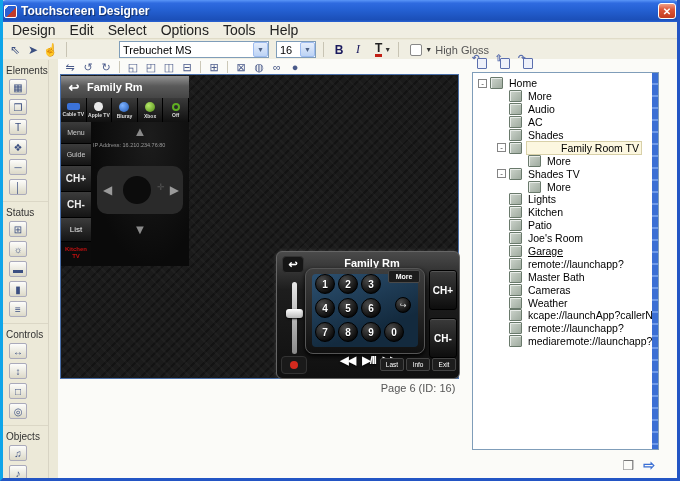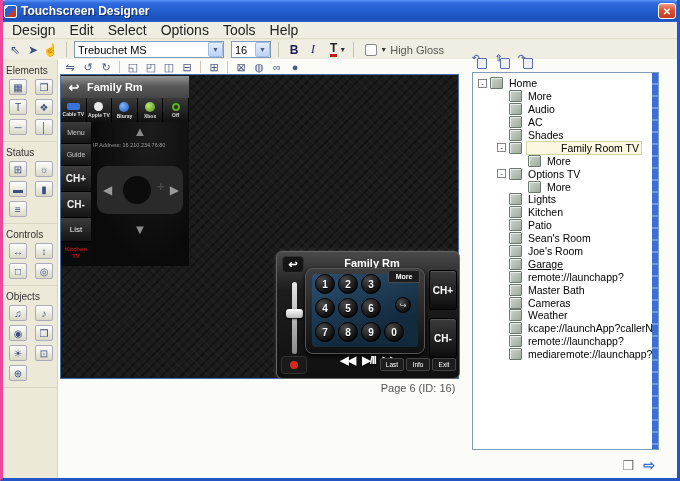--- a/index.html
+++ b/index.html
@@ -1,18 +1,18 @@
 <!DOCTYPE html>
 <html><head>
 <meta charset="utf-8">
 <style>
   *{margin:0;padding:0;box-sizing:border-box;font-family:"Liberation Sans",sans-serif;}
   body{background:#444;}
   .window{position:relative;width:680px;height:481px;background:#ECE9D8;overflow:hidden;
-    border-left:3px solid #ec4899;border-right:3px solid #2355c4;border-bottom:3px solid #2355c4;}
+    border-left:3px solid #0ea5e9;border-right:3px solid #2355c4;border-bottom:3px solid #2355c4;}
   
   .titlebar{position:absolute;left:-3px;top:0;width:680px;height:22px;
     background:linear-gradient(180deg,#5a96f7 0%,#2f6be0 14%,#2460d2 46%,#1b4fb8 90%,#2a63d4 100%);
     border-radius:6px 6px 0 0;display:flex;align-items:center;padding:0 4px;}
   .app-icon{width:13px;height:13px;border:1px solid #fff;border-radius:2px;margin-right:4px;
     background:linear-gradient(135deg,#e8e8e8 18%,#2c5fd0 18% 58%,#c23b2a 58%);}
   .title-text{color:#fff;font-weight:bold;font-size:12px;text-shadow:1px 1px 1px rgba(0,0,0,.5);flex:1;}
   .close-btn{width:18px;height:16px;border:1px solid #fff;border-radius:3px;color:#fff;font-size:10px;
     font-weight:bold;display:flex;align-items:center;justify-content:center;
     background:linear-gradient(180deg,#f0a089,#dd5538 40%,#c33b1f);cursor:default;}
@@ -22,32 +22,32 @@
   .menu-item{font-size:14px;color:#222;padding:1px 7px;}
   
   .toolbar{position:absolute;left:0;top:40px;width:674px;height:19px;background:#F0EEE2;
     display:flex;align-items:center;padding-left:4px;gap:3px;}
   .tool-glyph{font-size:12px;color:#3b4f81;width:16px;text-align:center;}
   .tsep{width:1px;height:15px;background:#c8c4b4;margin:0 4px;}
   .combo{height:17px;background:#fff;border:1px solid #7f9db9;display:flex;align-items:center;font-size:11px;}
   .combo .cval{flex:1;padding:0 3px;white-space:nowrap;overflow:hidden;}
   .combo .carrow{width:15px;height:15px;background:linear-gradient(180deg,#e6eefb,#bcd3f5);
     border:1px solid #9ebcf0;border-radius:2px;color:#4d6185;font-size:7px;display:flex;align-items:center;justify-content:center;}
-  .font-combo{width:150px;} .size-combo{width:40px;margin-left:4px;}
+  .font-combo{width:150px;margin-left:45px;} .size-combo{width:40px;margin-left:4px;}
   .fmt-btn{font-size:12px;color:#1a1a5e;width:16px;text-align:center;}
   .bold{font-weight:bold;} .italic{font-style:italic;font-family:"Liberation Serif",serif;}
   .fontcolor{display:flex;align-items:center;margin-left:6px;}
   .fontcolor .T{font-weight:bold;font-size:12px;color:#222;border-bottom:3px solid #c22015;line-height:11px;}
   .fontcolor .dd{font-size:7px;color:#333;margin-left:2px;}
   .gloss{display:flex;align-items:center;gap:3px;margin-left:4px;}
   .gloss-sq{width:12px;height:12px;border:1px solid #888;background:#fff;border-radius:2px;}
   .gloss-dd{font-size:7px;color:#333;}
   .gloss-label{font-size:11px;color:#555;}
   
-  .sidebar{position:absolute;left:0;top:60px;width:55px;bottom:0;background:#ECE9D8;border-right:1px solid #d8d4c4;padding-top:2px;}
+  .sidebar{position:absolute;left:0;top:60px;width:46px;bottom:0;background:#ECE9D8;border-right:1px solid #d8d4c4;padding-top:2px;}
   .side-section-label{font-size:10px;color:#333;padding:3px 2px 2px 3px;}
   .side-grid{display:flex;flex-wrap:wrap;gap:4px 8px;padding:1px 4px 6px 6px;border-bottom:1px solid #dbd7c6;margin-bottom:2px;}
   .side-btn{width:18px;height:16px;border:1px solid #aab;border-radius:2px;
     background:linear-gradient(180deg,#fdfdfb,#dcd9c8);color:#3b4f81;font-size:10px;
     display:flex;align-items:center;justify-content:center;}
   
   .main{position:absolute;left:55px;top:59px;right:0;bottom:0;background:#FBFBF8;}
   .toolbar2{position:absolute;left:5px;top:1px;display:flex;align-items:center;gap:4px;height:14px;}
   .icon2{font-size:11px;color:#4a5a8a;width:14px;text-align:center;}
   .sep2{width:1px;height:12px;background:#ccc8b8;margin:0 2px;}
@@ -438,46 +438,41 @@
           <span class="tlabel selected">Family Room TV</span>
         </div>
         <div class="trow" style="padding-left: 43px;">
           <span class="exp-spacer"></span>
           <span class="node-icon"></span>
           <span class="tlabel">More</span>
         </div>
         <div class="trow" style="padding-left: 24px;">
           <span class="expander">-</span>
           <span class="node-icon"></span>
-          <span class="tlabel">Options TV</span>
+          <span class="tlabel">Shades TV</span>
         </div>
         <div class="trow" style="padding-left: 43px;">
           <span class="exp-spacer"></span>
           <span class="node-icon"></span>
           <span class="tlabel">More</span>
         </div>
         <div class="trow" style="padding-left: 24px;">
           <span class="exp-spacer"></span>
           <span class="node-icon"></span>
           <span class="tlabel">Lights</span>
         </div>
         <div class="trow" style="padding-left: 24px;">
           <span class="exp-spacer"></span>
           <span class="node-icon"></span>
           <span class="tlabel">Kitchen</span>
         </div>
         <div class="trow" style="padding-left: 24px;">
           <span class="exp-spacer"></span>
           <span class="node-icon"></span>
           <span class="tlabel">Patio</span>
-        </div>
-        <div class="trow" style="padding-left: 24px;">
-          <span class="exp-spacer"></span>
-          <span class="node-icon"></span>
-          <span class="tlabel">Sean's Room</span>
         </div>
         <div class="trow" style="padding-left: 24px;">
           <span class="exp-spacer"></span>
           <span class="node-icon"></span>
           <span class="tlabel">Joe's Room</span>
         </div>
         <div class="trow" style="padding-left: 24px; text-decoration: underline;">
           <span class="exp-spacer"></span>
           <span class="node-icon"></span>
           <span class="tlabel">Garage</span>

